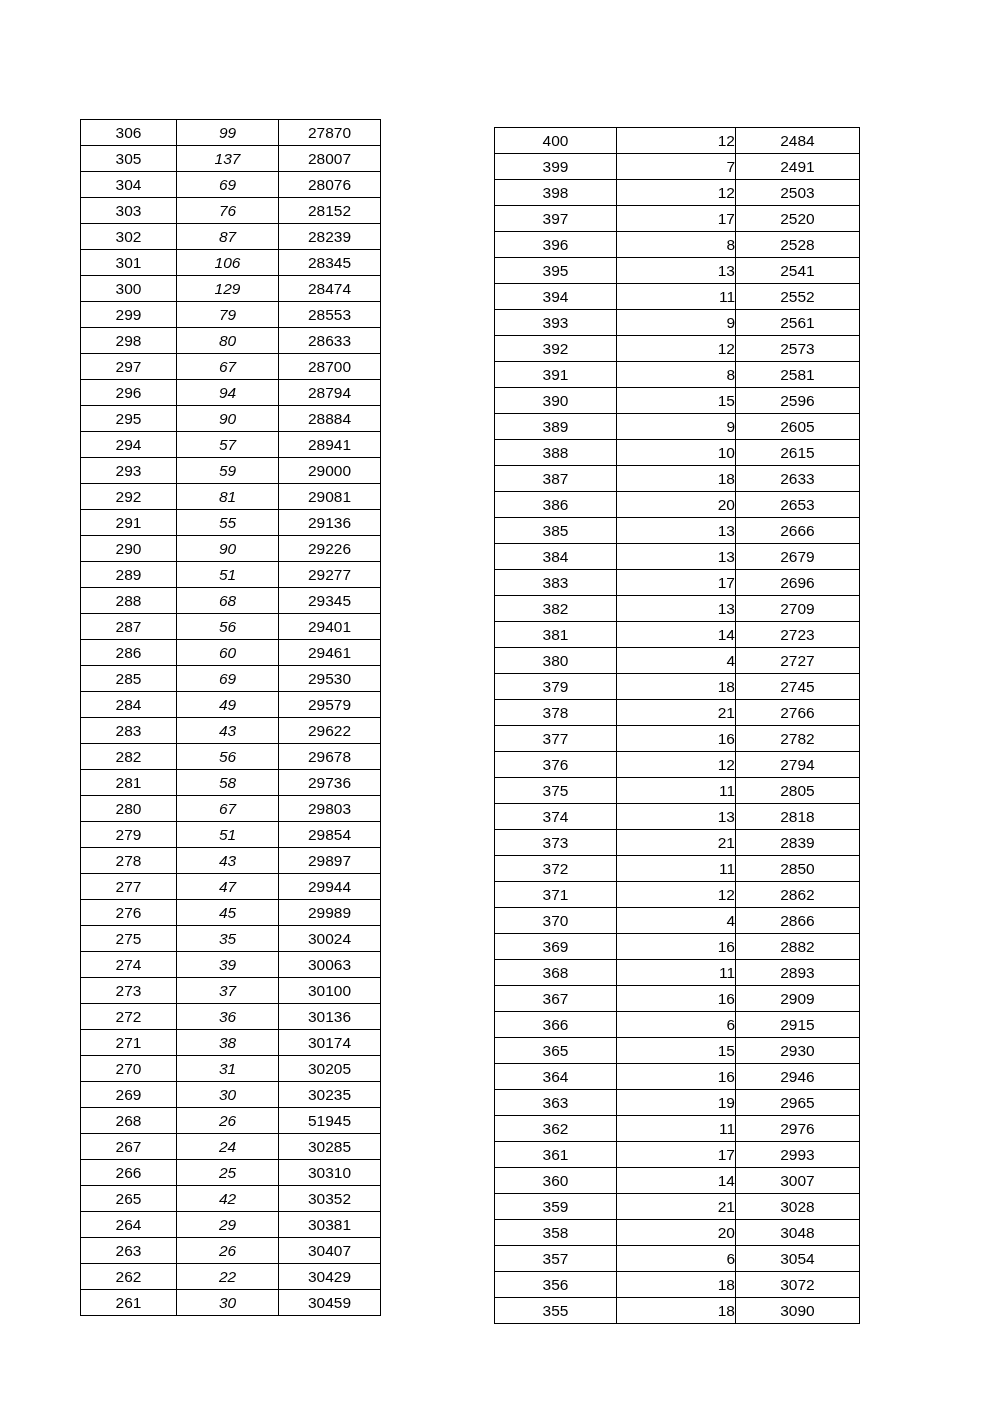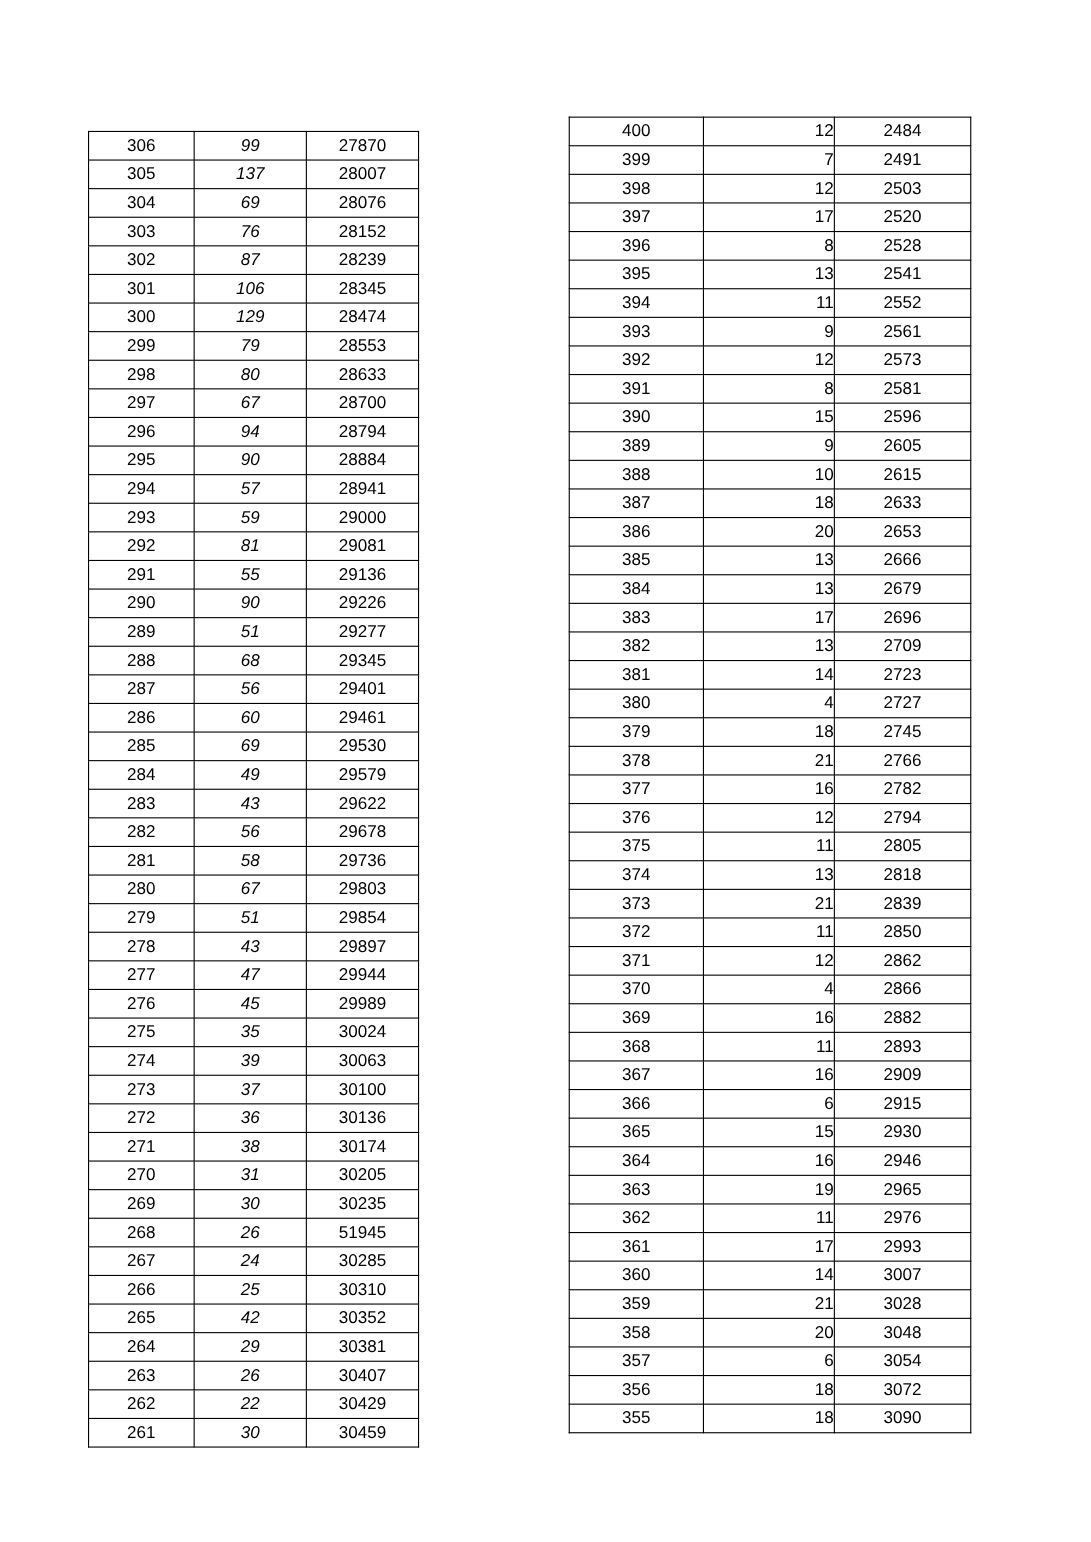--- a/index.html
+++ b/index.html
@@ -31,22 +31,21 @@
     table-layout: fixed;
   }
 
   .score-table.left-table {
     left: 80px;
     top: 119px;
   }
 
   .score-table.right-table {
     left: 494px;
-    top: 106px;
-    margin-left: 23px;
+    top: 127px;
   }
 
   .score-table td {
     border: 1px solid #000000;
     height: 25px;
     line-height: 25px;
     padding: 0;
     text-align: center;
     vertical-align: middle;
     font-size: 15.5px;

